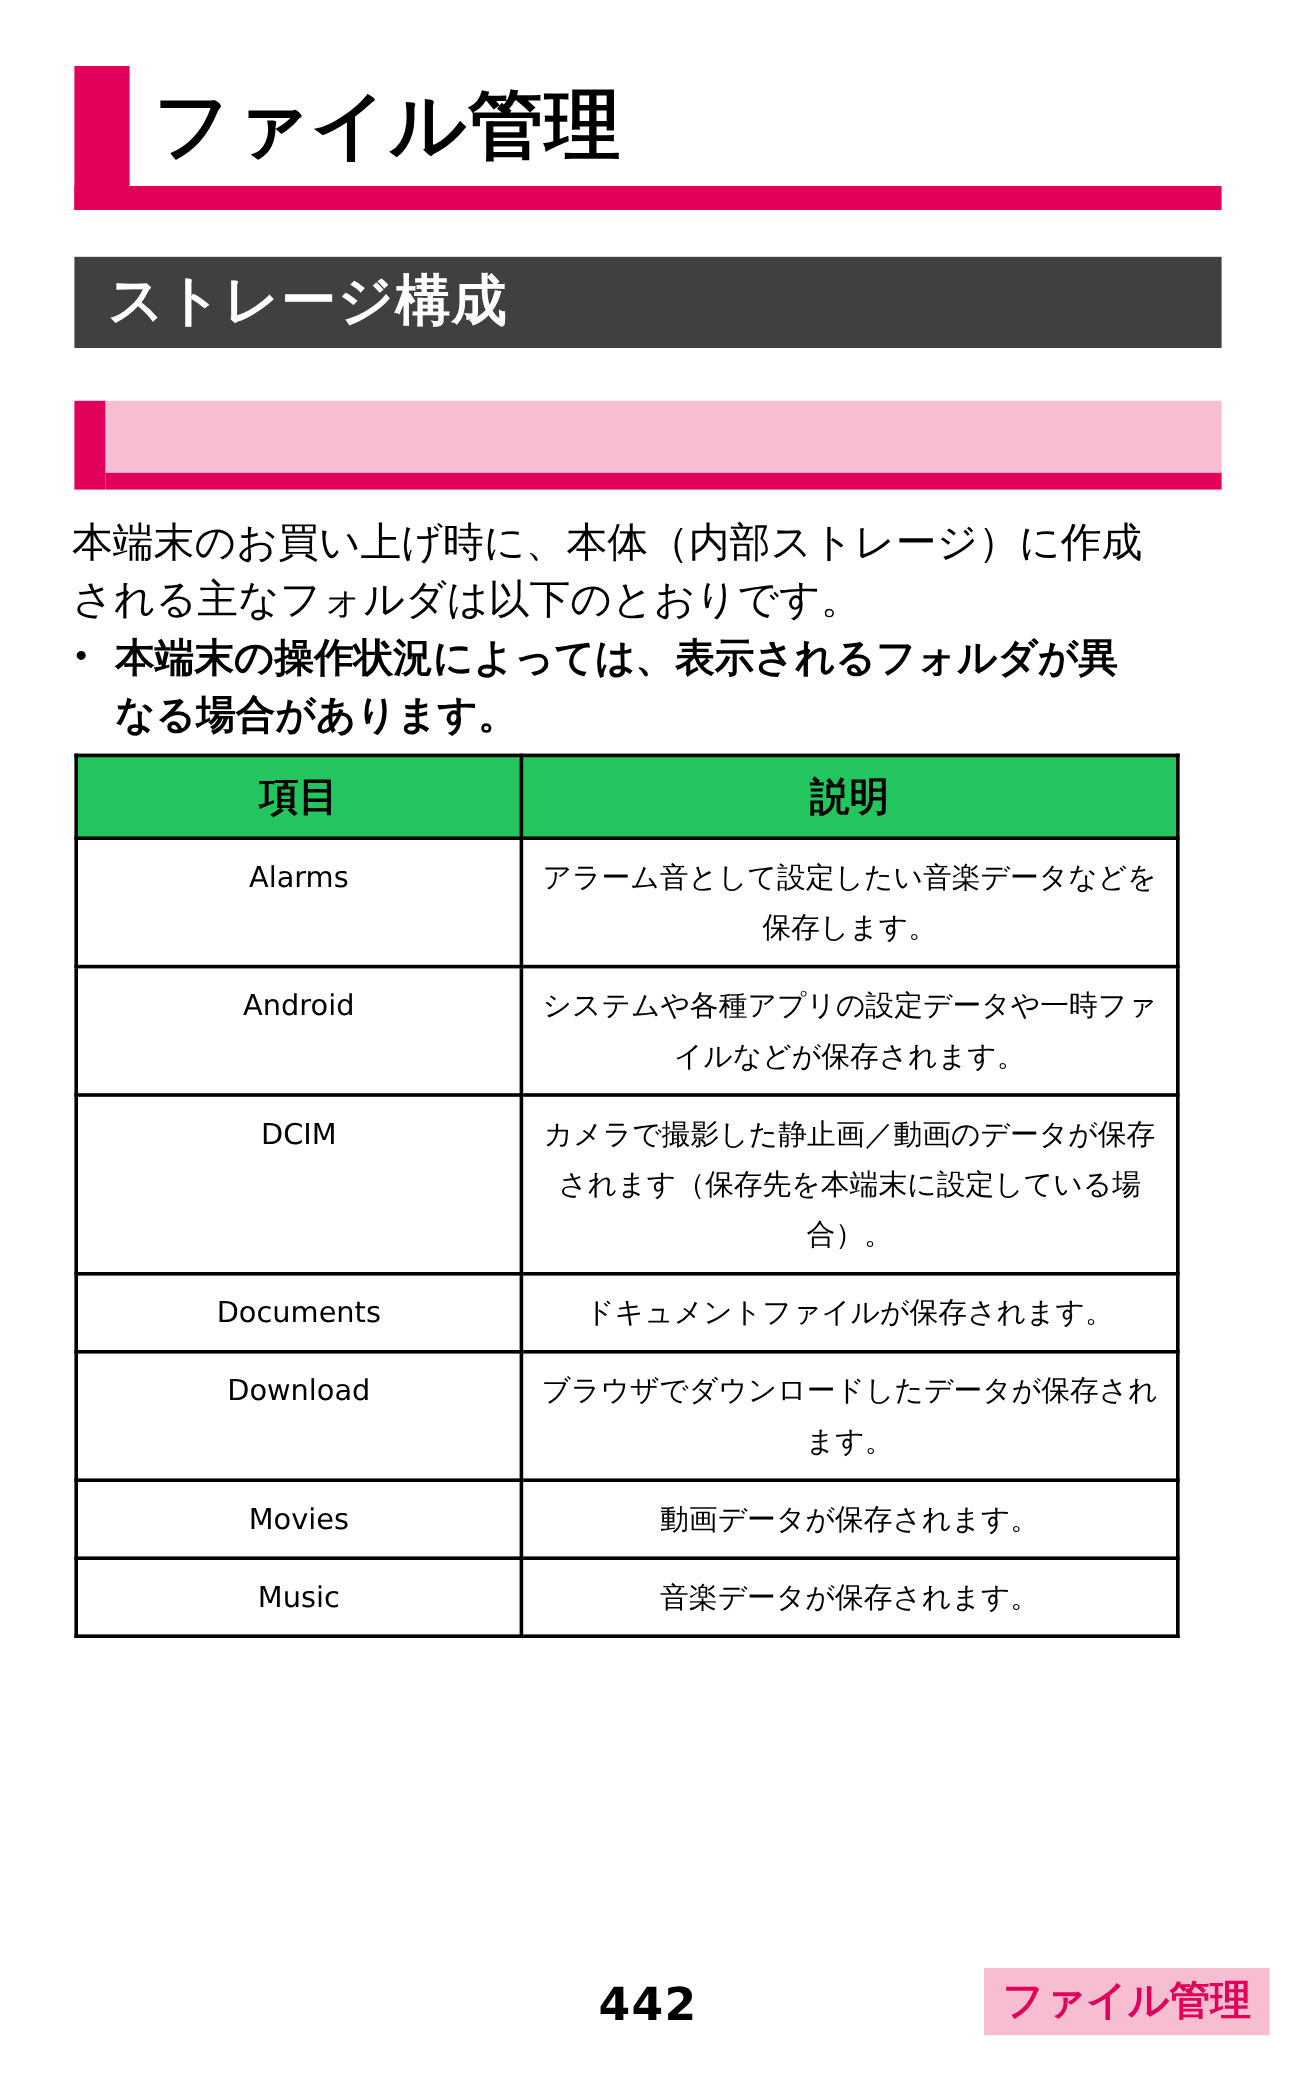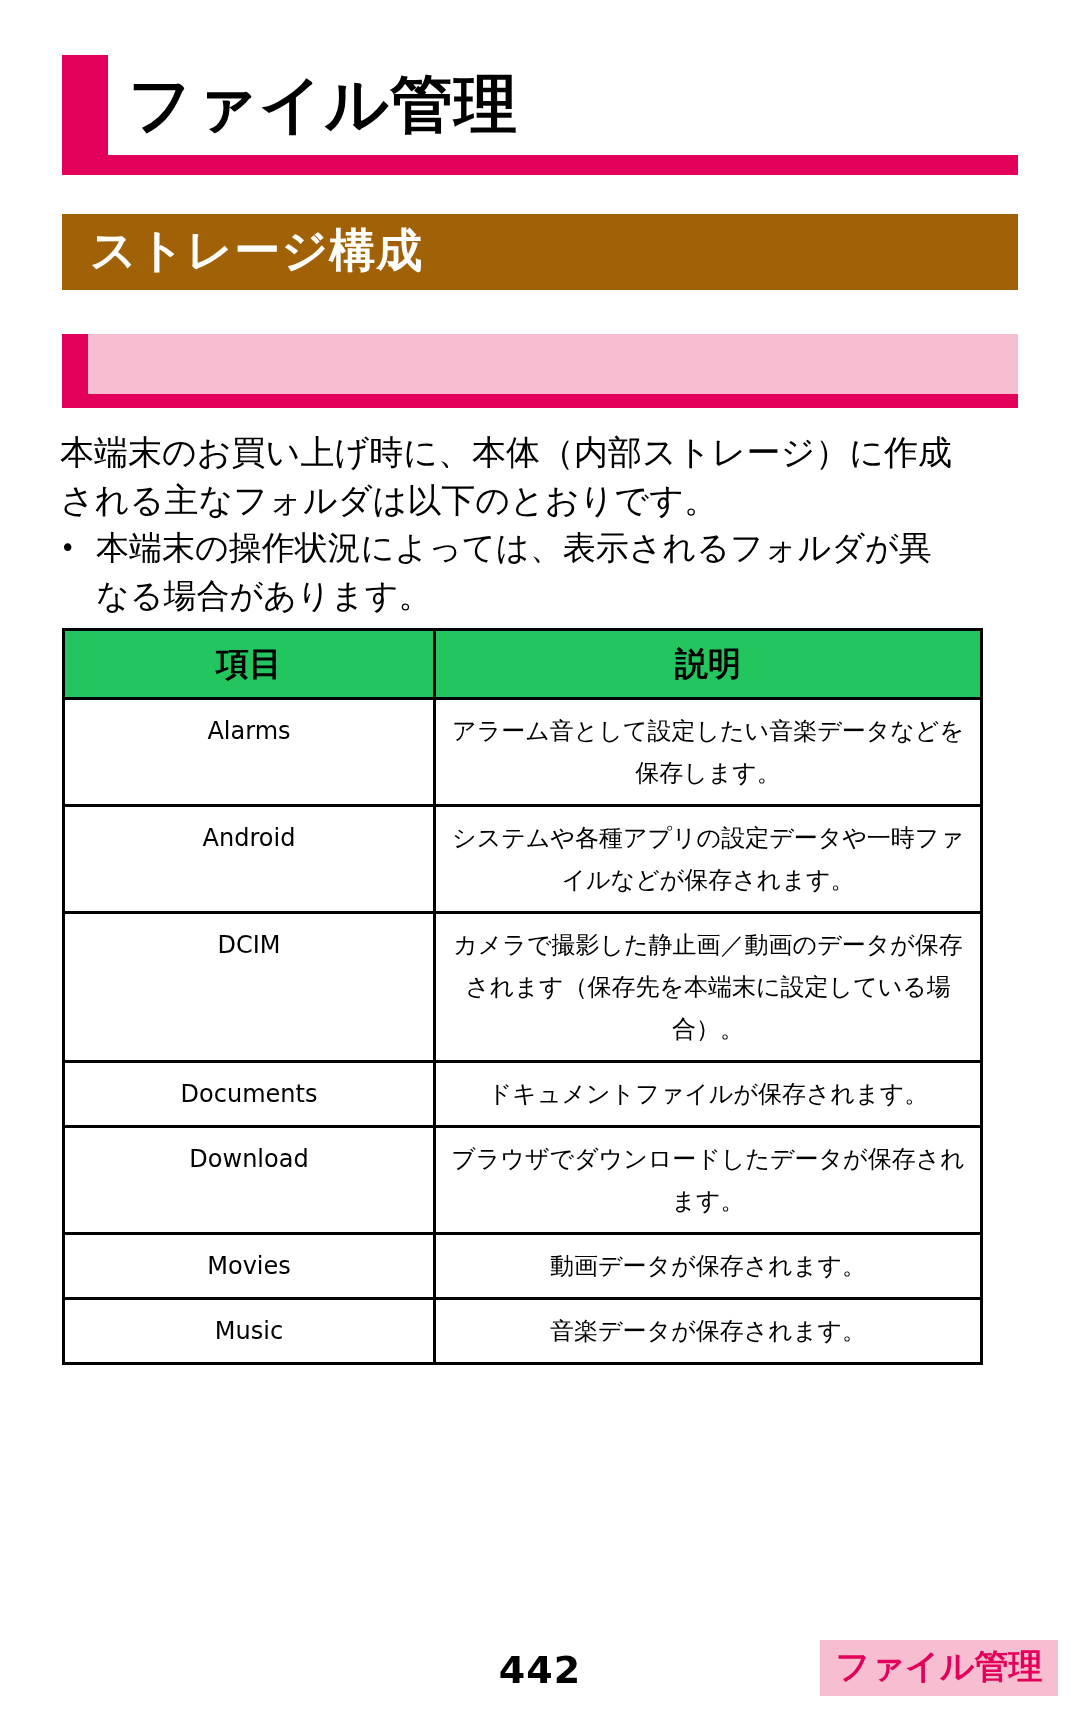--- a/index.html
+++ b/index.html
@@ -58,21 +58,21 @@
     white-space: nowrap;
   }
 
   
   .h1-band {
     position: absolute;
     left: 62px;
     top: 214px;
     width: 956px;
     height: 76px;
-    background: #a16207;
+    background: #404040;
   }
   .h1-band span {
     position: absolute;
     left: 28px;
     top: 50%;
     transform: translateY(-52%);
     color: #ffffff;
     font-size: 46px;
     font-weight: bold;
     letter-spacing: 1px;
@@ -145,20 +145,21 @@
   }
   .note-bullet {
     width: 36px;
     flex: 0 0 36px;
     text-align: left;
     font-size: 26px;
     line-height: 48px;
   }
   .note-body {
     flex: 1 1 auto;
+    font-weight: bold;
   }
 
   
   .folder-table {
     position: absolute;
     left: 62px;
     top: 628px;
     width: 856px;
     border-collapse: collapse;
     table-layout: fixed;

